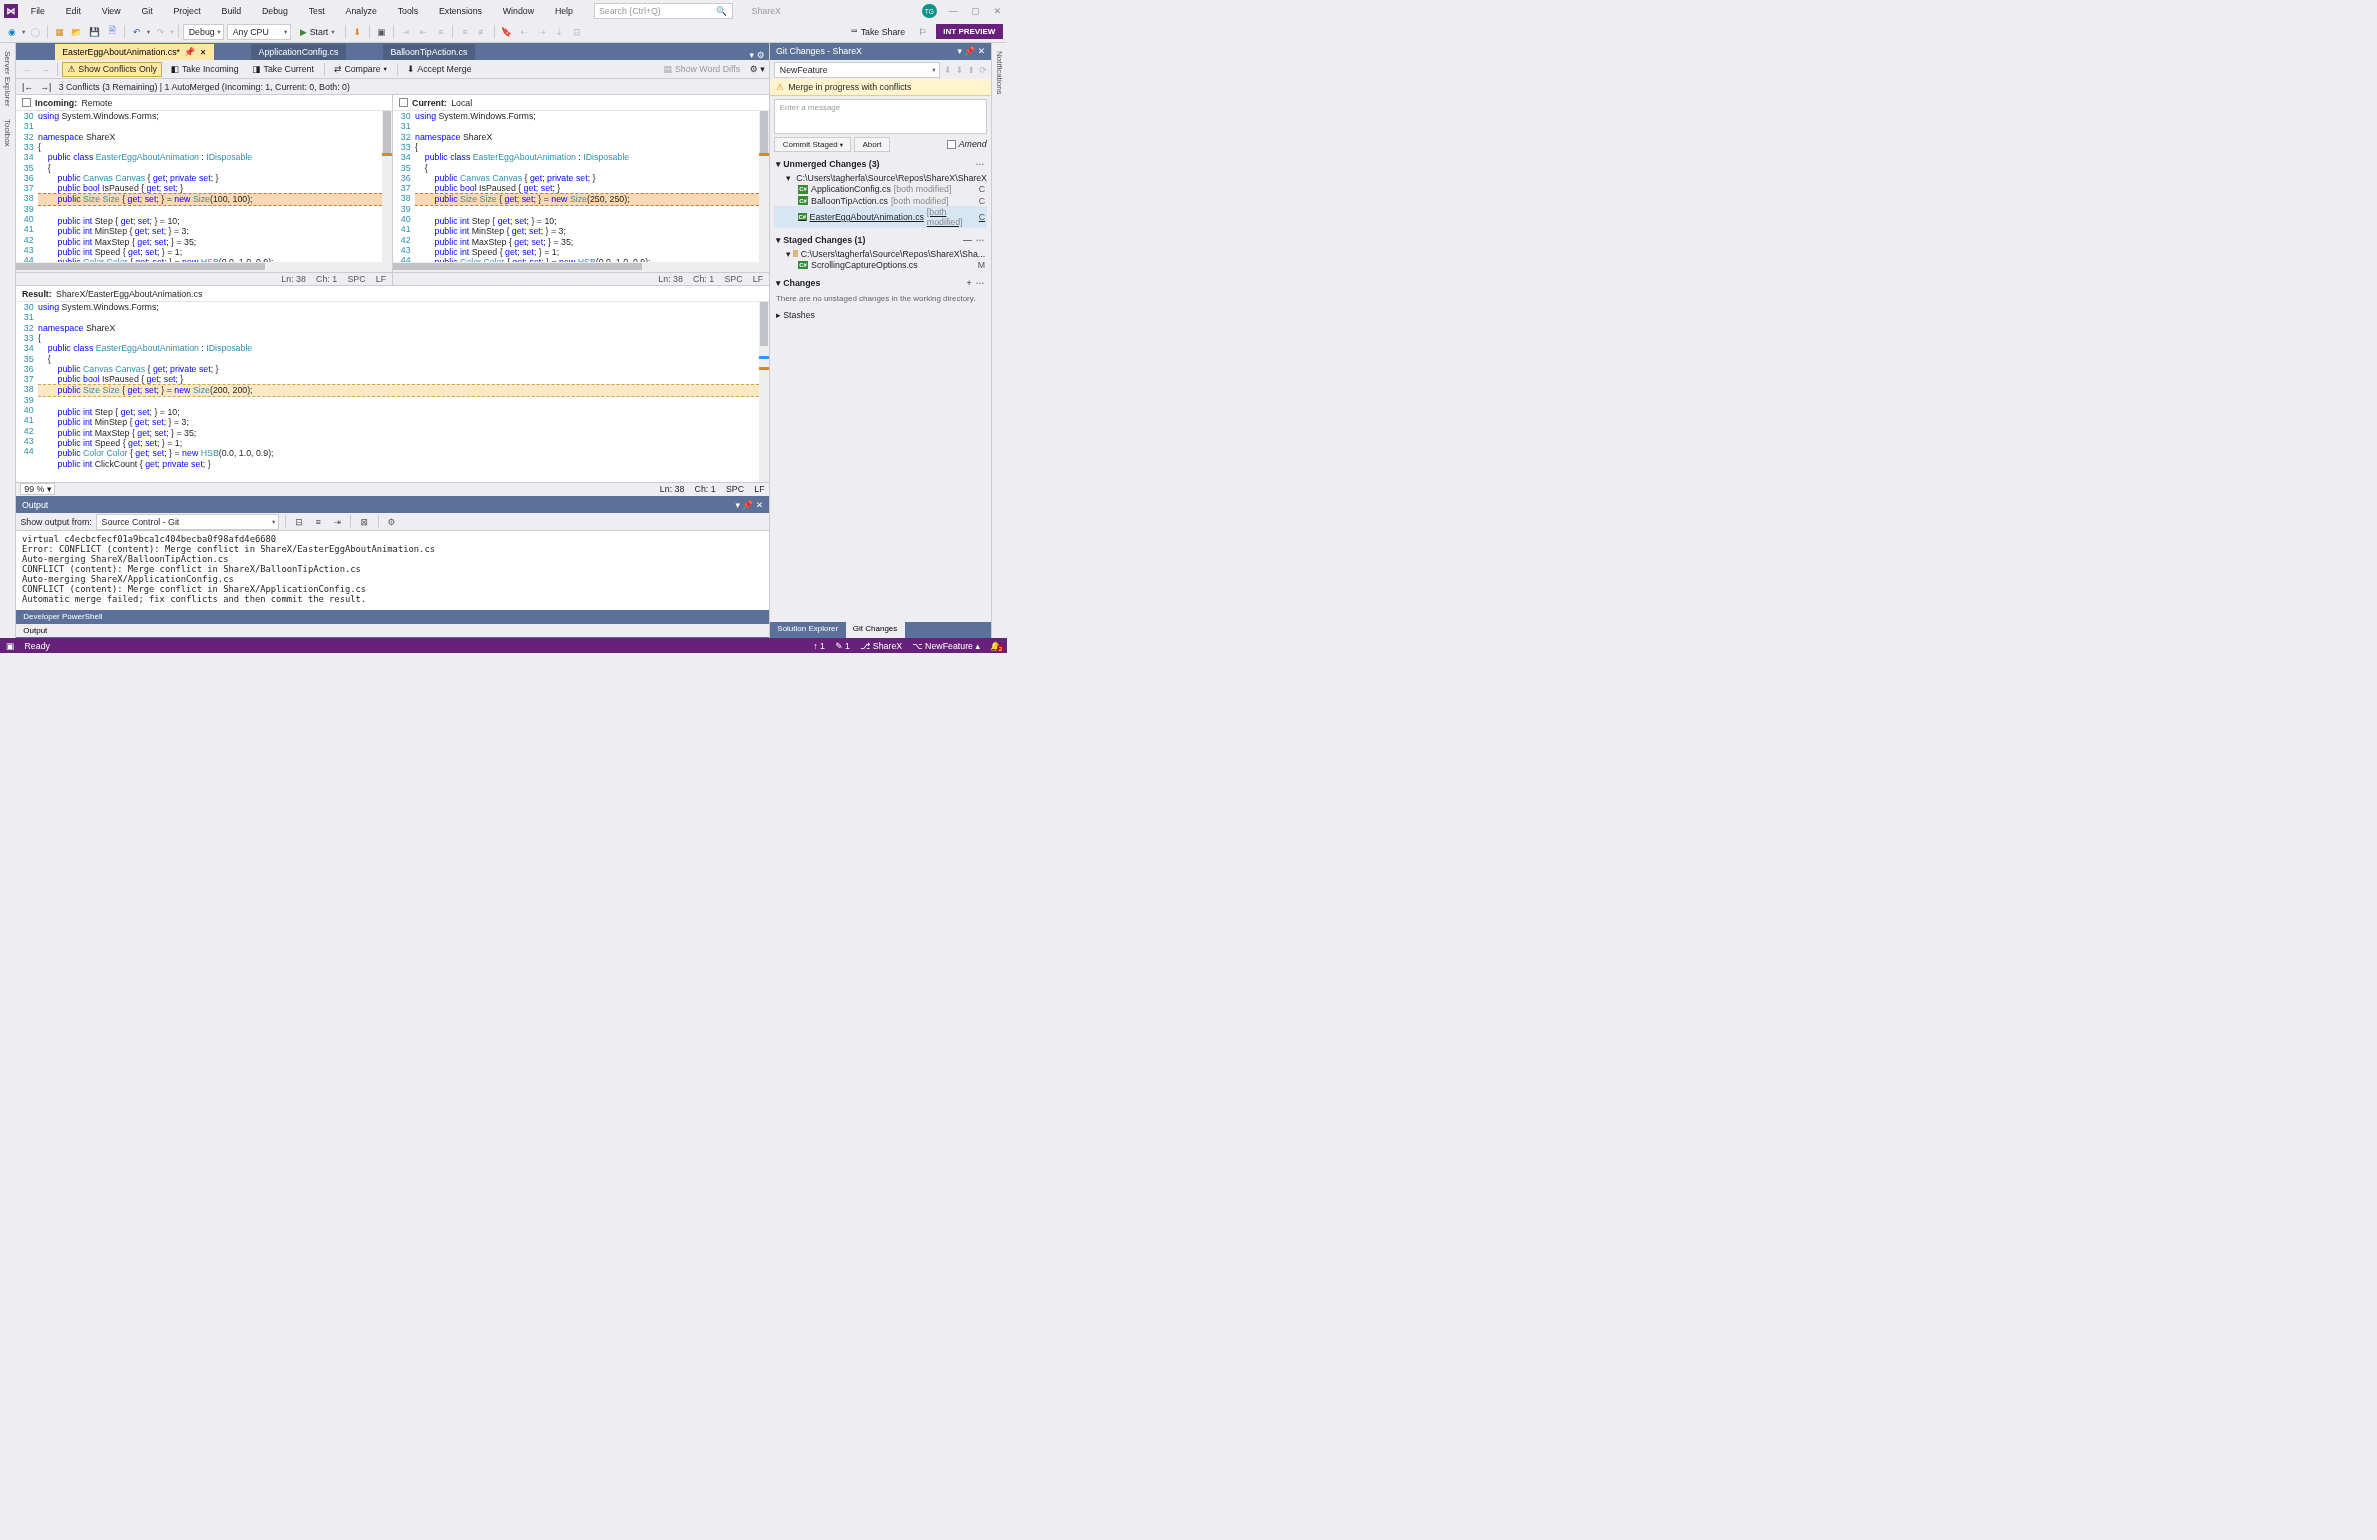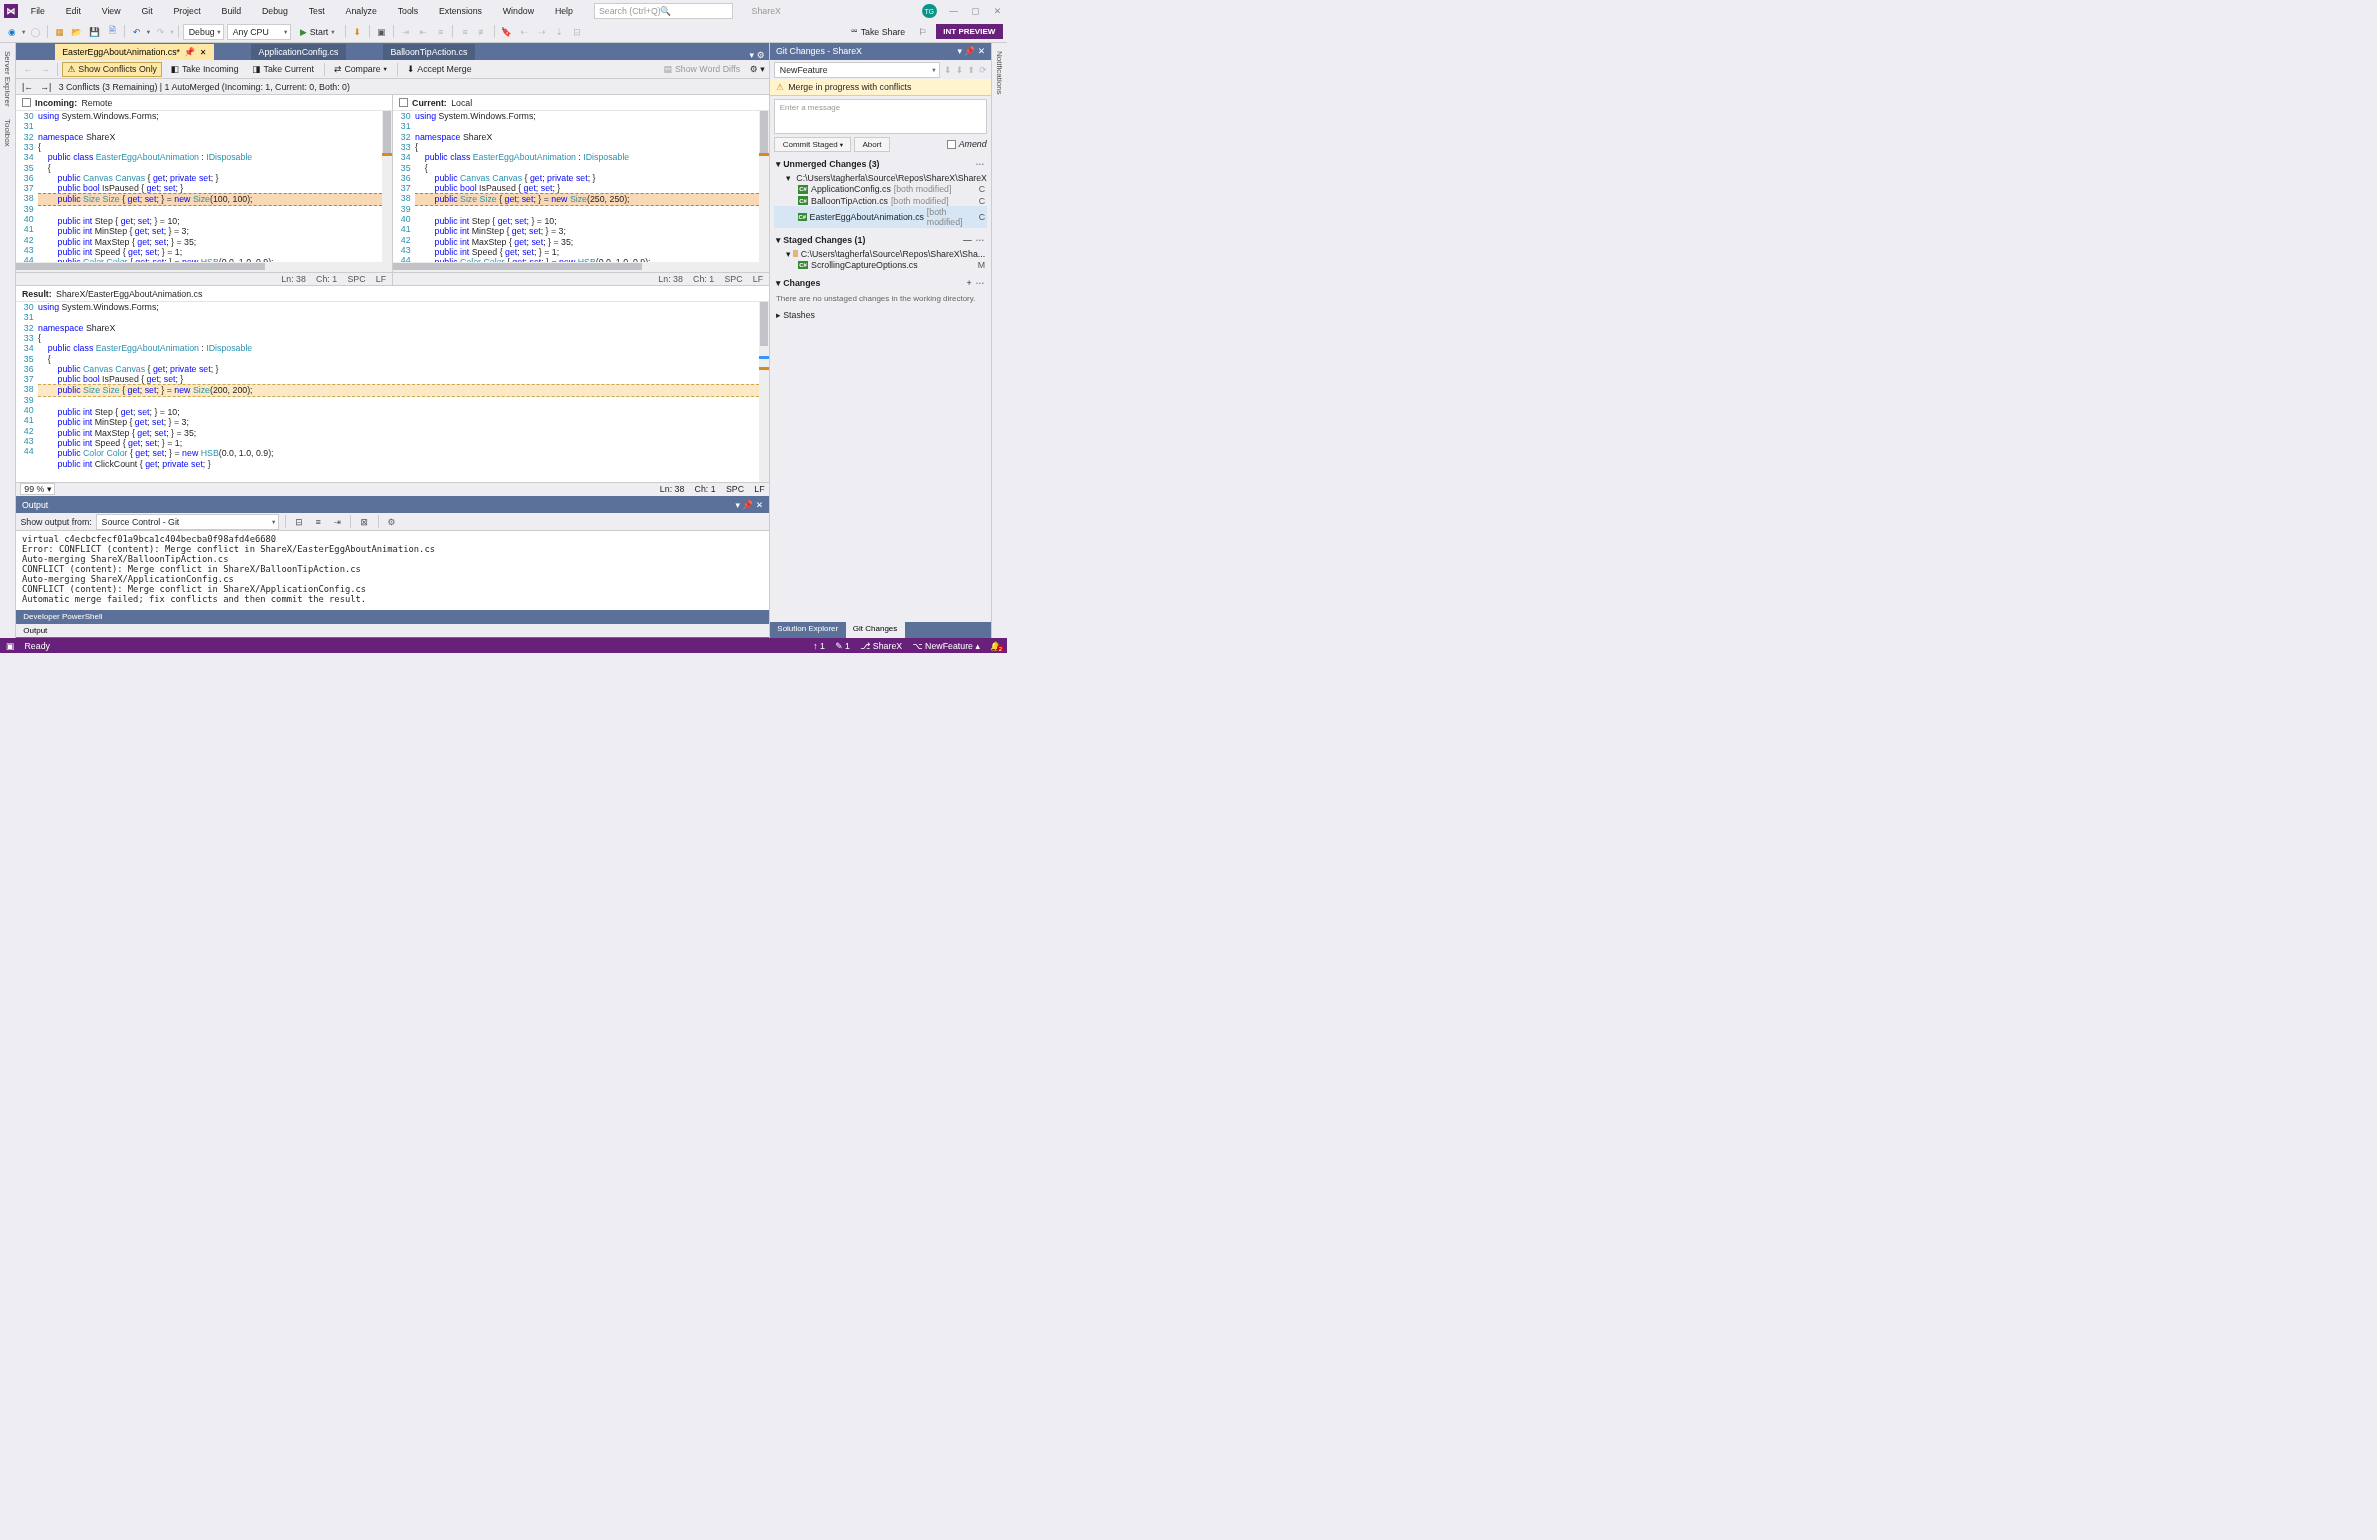--- a/index.html
+++ b/index.html
@@ -1,21 +1,21 @@
 <!DOCTYPE html>
 <html><head>
 <meta charset="utf-8">
 <style>
 * { margin:0; padding:0; box-sizing:border-box; font-family:'Segoe UI',Tahoma,sans-serif; font-size:8.8px; }
 body { background:#eeeef2; color:#1e1e1e; width:1007px; height:653px; overflow:hidden; position:relative; }
 .titlebar { height:22px; background:#eeeef2; display:flex; align-items:center; padding:0 4.4px; }
 .logo { width:13.2px; height:13.2px; background:#68217a; margin-right:7.3px; display:flex; align-items:center; justify-content:center; color:#fff; font-weight:bold; }
 .menu { display:flex; gap:9px; }
 .menu span { padding:2.9px 5.9px; cursor:default; }
-.searchbox { margin-left:14.7px; width:139px; height:16px; border:0.7px solid #ccc; background:#fff; display:flex; align-items:center; padding:0 4.4px; color:#999; justify-content:flex-start; }
+.searchbox { margin-left:14.7px; width:139px; height:16px; border:0.7px solid #ccc; background:#fff; display:flex; align-items:center; padding:0 4.4px; color:#999; justify-content:space-between; }
 .titlecenter { margin-left:19px; color:#999; }
 .wincontrols { margin-left:auto; display:flex; gap:11.7px; align-items:center; }
 .avatar { width:14.7px; height:14.7px; border-radius:50%; background:#0d9488; color:#fff; display:flex; align-items:center; justify-content:center; font-size:6.6px; }
 .winbtn { width:10.3px; text-align:center; color:#888; }
 .toolbar { height:20.5px; background:#eeeef2; border-bottom:0.7px solid #ccc; display:flex; align-items:center; padding:0 4.4px; gap:2.9px; }
 .tbtn { width:14.7px; height:14.7px; display:flex; align-items:center; justify-content:center; color:#555; }
 .tsep { width:0.7px; height:13.2px; background:#ccc; margin:0 1.5px; }
 .combo { height:16px; border:0.7px solid #ccc; background:#fff; padding:0 13.2px 0 4.4px; display:flex; align-items:center; position:relative; }
 .combo::after { content:'▾'; position:absolute; right:2.9px; font-size:6.6px; color:#666; }
 .startbtn { display:flex; align-items:center; gap:2.9px; padding:0 5.9px; height:16px; }
@@ -70,21 +70,21 @@
 .warnbar { background:#fff4ce; padding:2.9px 5.9px; display:flex; align-items:center; gap:4.4px; font-size:8px; border-bottom:0.7px solid #e0d090; }
 .msgbox { margin:2.9px 4.4px; border:0.7px solid #ccc; background:#fff; height:35px; padding:2.9px 4.4px; color:#999; font-size:8px; }
 .commitrow { display:flex; gap:2.9px; padding:0 4.4px 4.4px; align-items:center; }
 .btn { border:0.7px solid #ccc; background:#f5f5f5; padding:2.2px 7.3px; font-size:8px; }
 .btn.drop::after { content:' ▾'; font-size:6.6px; }
 .amend { display:flex; align-items:center; gap:2.9px; margin-left:auto; font-size:8px;font-style:italic; }
 .section { display:flex; align-items:center; padding:2.9px 5.9px; font-weight:600; font-size:8px; gap:2.9px; }
 .section .more { margin-left:auto; font-weight:normal; letter-spacing:0.7px; }
 .tree { padding:0 4.4px 4.4px; font-size:8px; }
 .treerow { display:flex; align-items:center; padding:0.7px 1.5px; gap:2.9px; }
-.treerow.sel { background:#d6e6f5; }
+.treerow.sel { background:#d6e6f5;text-decoration:underline; }
 .indent1 { padding-left:11.7px; }
 .indent2 { padding-left:23.5px; }
 .csicon { width:10.3px; height:8.8px; background:#388a34; color:#fff; font-size:5.9px; display:flex; align-items:center; justify-content:center; font-weight:bold; }
 .foldericon { width:8.8px; height:7.3px; background:#dcb67a; display:inline-block; }
 .rcol { margin-left:auto; color:#555; }
 .notext { padding:2.9px 5.9px; color:#666; font-size:8px; }
 .stashes { padding:4.4px 5.9px; font-size:8px; display:flex; gap:2.9px; }
 .gittabs { margin-top:auto; height:16px; background:#5b7199; display:flex; }
 .rsidetab { width:16px; background:#eeeef2; border-left:0.7px solid #ccc; display:flex; flex-direction:column; align-items:center; padding-top:2.9px; }
 .rsidetab span { writing-mode:vertical-rl; padding:5.9px 1.5px; color:#555; font-size:8px; }

